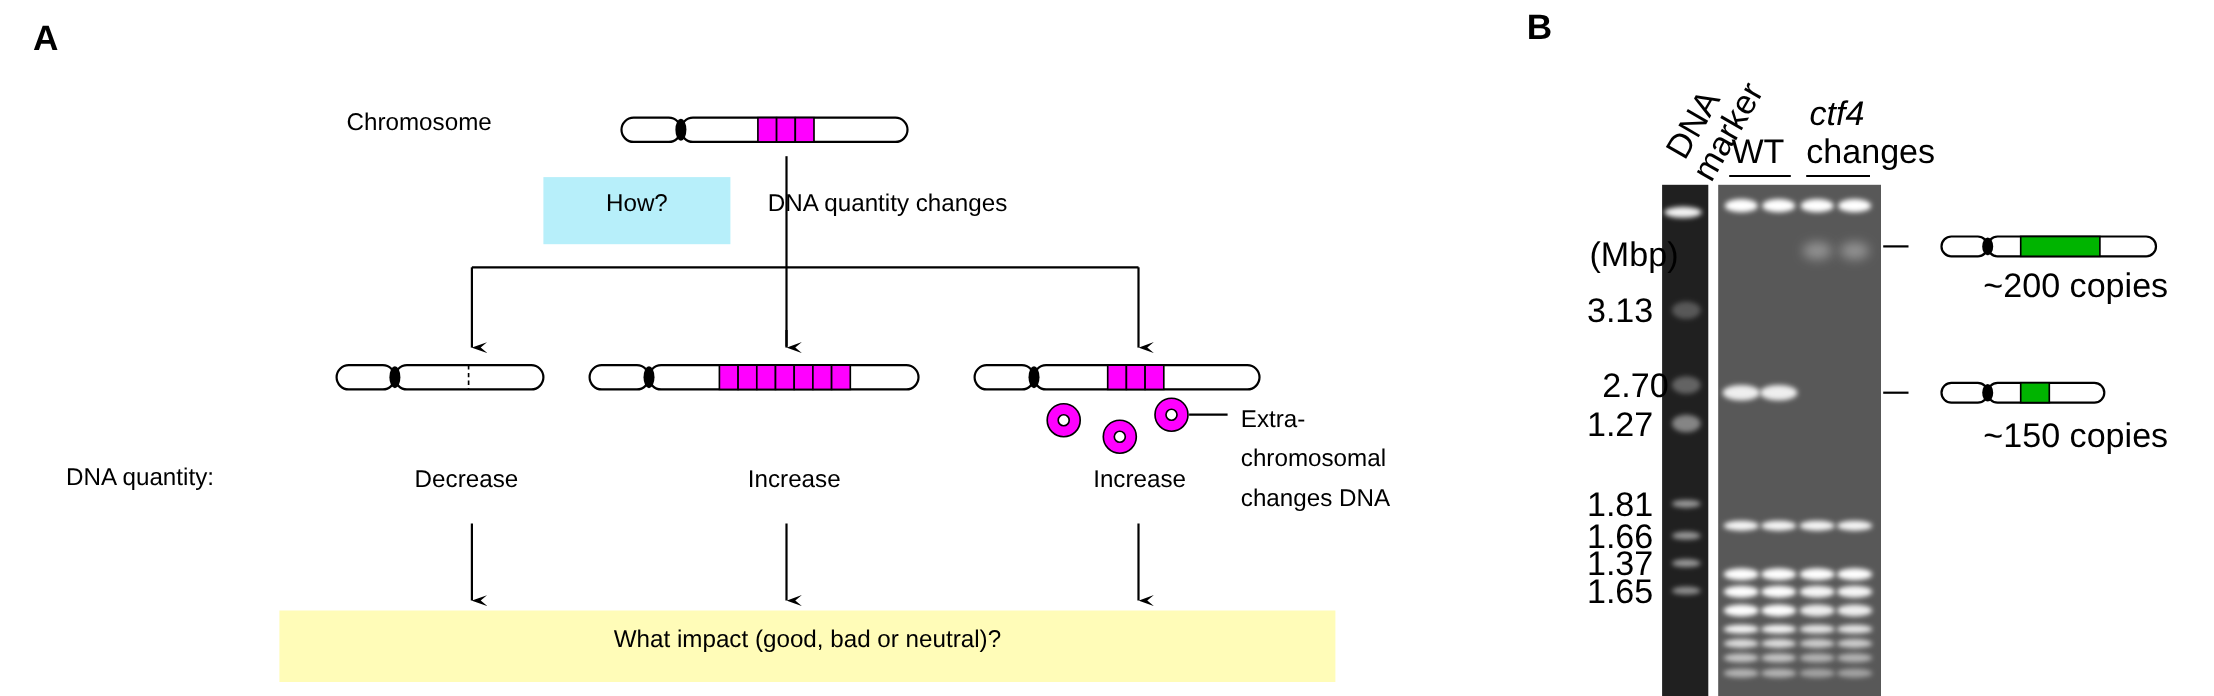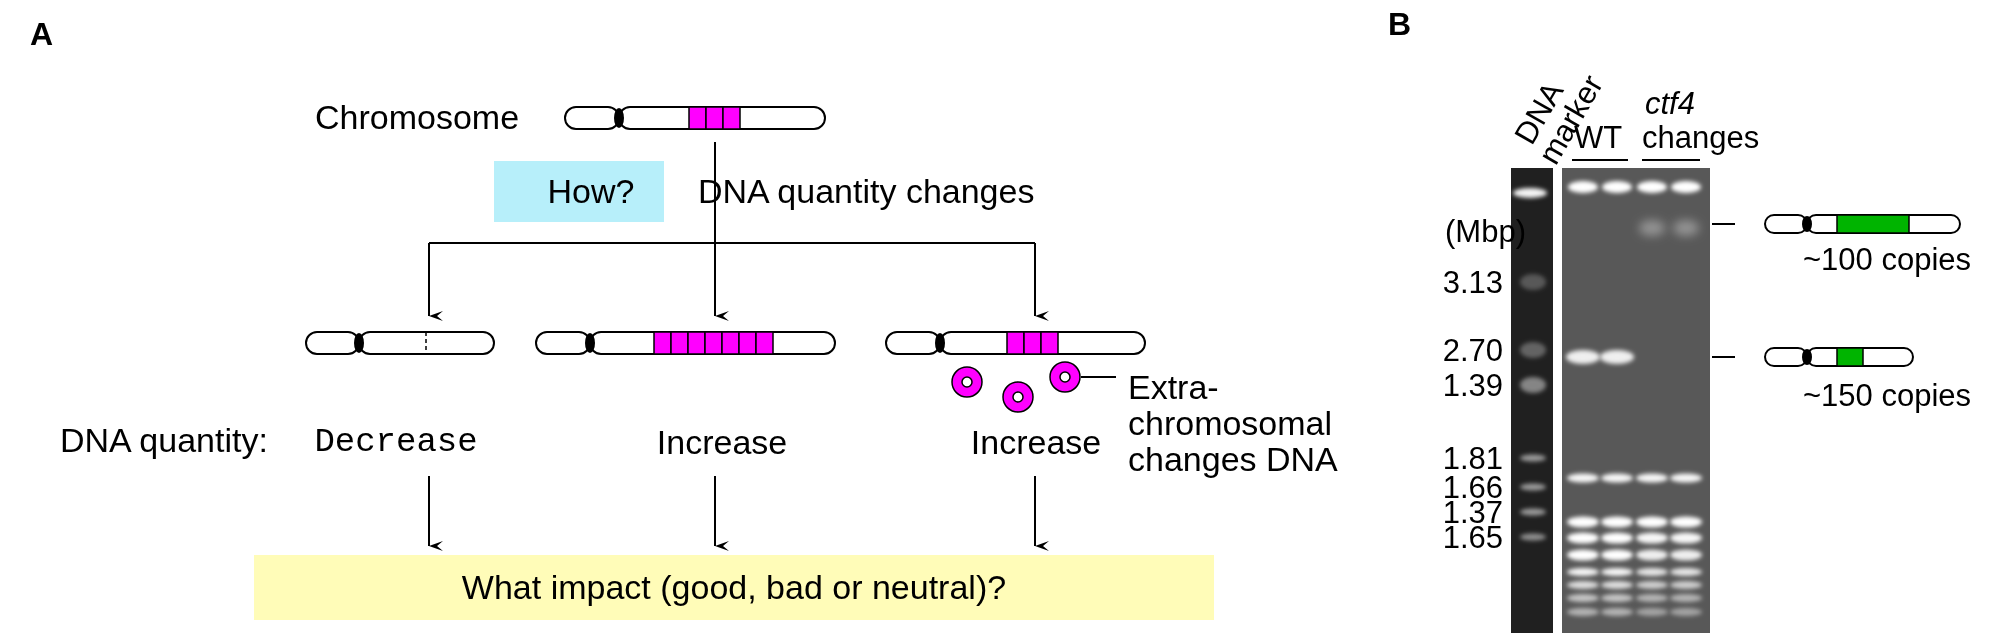--- a/index.html
+++ b/index.html
@@ -1,42 +1,42 @@
 <!DOCTYPE html>
 <html><head>
 <meta charset="utf-8">
 <style>
   html,body{margin:0;padding:0;background:#fff;}
   body{width:2013px;height:633px;position:relative;overflow:hidden;font-family:"Liberation Sans",sans-serif;color:#000;}
   .abs{position:absolute;}
   .panel-label{font-weight:bold;font-size:32px;line-height:1;}
-  .t{font-size:34px;line-height:1;white-space:nowrap;}
+  .t{font-size:22px;line-height:1;white-space:nowrap;}
   .tc{transform:translateX(-50%);}
   .box-cyan{background:#b7effa;}
   .box-yellow{background:#fffcb8;}
   svg{position:absolute;left:0;top:0;}
   .gel-text{font-size:31px;line-height:1;white-space:nowrap;}
   .rot{transform-origin:left bottom;transform:rotate(-60deg);}
   .italic{font-style:italic;}
 </style>
 </head>
 <body>
 
 <div class="abs panel-label" style="left:30px;top:18px;">A</div>
 <div class="abs panel-label" style="left:1388px;top:8px;">B</div>
 
 <div class="abs box-cyan" style="left:494px;top:161px;width:170px;height:61px;"></div>
-<div class="abs t tc" style="left:579px;top:174px;margin-left:12px;">How?</div>
+<div class="abs t tc" style="left:579px;top:174px;">How?</div>
 <div class="abs box-yellow" style="left:254px;top:555px;width:960px;height:65px;"></div>
 <div class="abs t tc" style="left:734px;top:570px;">What impact (good, bad or neutral)?</div>
 
 <div class="abs t" style="left:315px;top:100px;">Chromosome</div>
 <div class="abs t" style="left:698px;top:174px;">DNA quantity changes</div>
 <div class="abs t" style="left:60px;top:423px;">DNA quantity:</div>
-<div class="abs t tc" style="left:396px;top:425px;font-family:Liberation Mono, monospace;">Decrease</div>
+<div class="abs t tc" style="left:424px;top:425px;">Decrease</div>
 <div class="abs t tc" style="left:722px;top:425px;">Increase</div>
 <div class="abs t tc" style="left:1036px;top:425px;">Increase</div>
 <div class="abs t" style="left:1128px;top:370px;">Extra-</div>
 <div class="abs t" style="left:1128px;top:406px;">chromosomal</div>
 <div class="abs t" style="left:1128px;top:442px;">changes DNA</div>
 
 <svg width="2013" height="633">
   <defs>
     <marker id="arr" viewBox="0 0 10 14" refX="5" refY="14" markerWidth="10" markerHeight="14" orient="auto-start-reverse" markerUnits="userSpaceOnUse">
       <path d="M0,0 L5,14 L10,0 L5,6 Z" fill="#000"></path>
@@ -184,21 +184,21 @@
 </svg>
 
 <div class="abs gel-text rot" style="left:1536px;top:118px;">DNA</div>
 <div class="abs gel-text rot" style="left:1560px;top:138px;">marker</div>
 <div class="abs gel-text" style="left:1574px;top:122px;">WT</div>
 <div class="abs gel-text italic" style="left:1645px;top:88px;">ctf4</div>
 <div class="abs gel-text" style="left:1642px;top:122px;">changes</div>
 <div class="abs gel-text" style="left:1445px;top:216px;">(Mbp)</div>
 <div id="marker-labels">
     <div class="abs gel-text" style="right: 510px; top: 267px;">3.13</div>
-    <div class="abs gel-text" style="right: 510px; top: 335px; margin-left: 37px;">2.70</div>
-    <div class="abs gel-text" style="right: 510px; top: 370px;">1.39</div>
+    <div class="abs gel-text" style="right: 496px; top: 335px; margin-left: 37px;">2.70</div>
+    <div class="abs gel-text" style="right: 510px; top: 370px;">1.27</div>
     <div class="abs gel-text" style="right: 510px; top: 443px;">1.81</div>
     <div class="abs gel-text" style="right: 510px; top: 472px;">1.66</div>
     <div class="abs gel-text" style="right: 510px; top: 497px;">1.37</div>
     <div class="abs gel-text" style="right: 510px; top: 522px;">1.65</div>
   </div>
-<div class="abs gel-text" style="left:1803px;top:244px;">~100 copies</div>
+<div class="abs gel-text" style="left:1803px;top:244px;">~200 copies</div>
 <div class="abs gel-text" style="left:1803px;top:380px;">~150 copies</div>
 
 </body></html>

